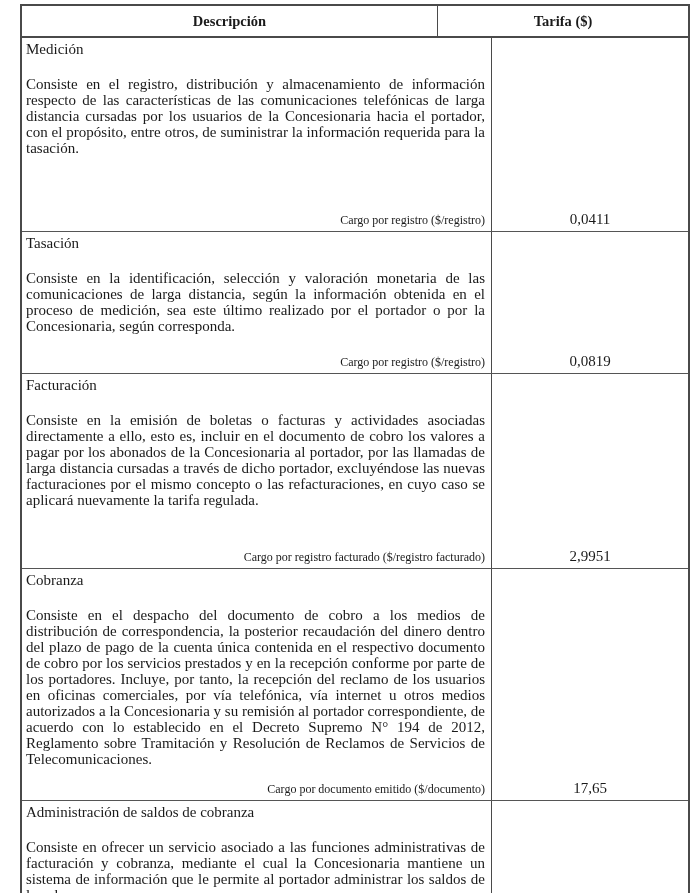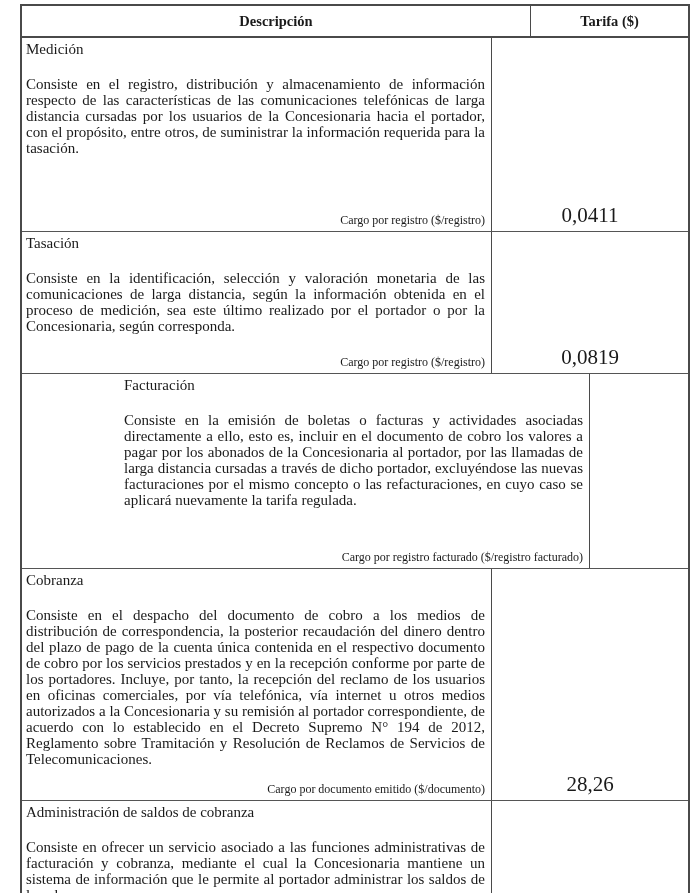--- a/index.html
+++ b/index.html
@@ -9,29 +9,29 @@
     color: #1a1a1a;
   }
   .tbl {
     position: absolute; left: 20px; top: 4px; width: 670px;
     border: 2px solid #4a4a4a; box-sizing: border-box;
   }
   .hdr {
     display: flex; height: 30px; border-bottom: 2px solid #4a4a4a;
     font-weight: bold; font-size: 14.5px;
   }
-  .hdr .c1 { width: 509px; border-right: 1.5px solid #4a4a4a; display: flex; align-items: center; justify-content: center; box-sizing: border-box; }
+  .hdr .c1 { width: 416px; border-right: 1.5px solid #4a4a4a; display: flex; align-items: center; justify-content: center; box-sizing: border-box; }
   .hdr .c2 { flex: 1; display: flex; align-items: center; justify-content: center; }
   .row { display: flex; border-bottom: 1.5px solid #555; }
   .row:last-child { border-bottom: none; }
   .row .c1 {
     width: 470px; border-right: 1.5px solid #4a4a4a; box-sizing: border-box;
     padding: 2px 6px 2px 4px; display: flex; flex-direction: column;
   }
-  .row .c2 { flex: 1; display: flex; align-items: flex-end; justify-content: center; padding-bottom: 3px; font-size: 21px; font-family: Liberation Serif, serif; }
+  .row .c2 { flex: 1; display: flex; align-items: flex-end; justify-content: center; padding-bottom: 3px; font-size: 15px; font-family: Liberation Serif, serif; }
   .title { font-size: 15px; line-height: 18px; }
   .desc { font-size: 15px; line-height: 16px; text-align: justify; margin-top: 18px; flex: 1; }
   .charge { font-size: 12px; line-height: 18px; text-align: right; margin-top: 4px; padding-right: 0; }
   .r1 { height: 193px; }
   .r2 { height: 141px; }
   .r3 { height: 194px; justify-content: center; }
   .r4 { height: 231px; }
   .r5 { height: 125px; }
   .r5 .desc { margin-top: 18px; }
 </style>
@@ -61,29 +61,30 @@
     </div>
     <div class="c2">0,0819</div>
   </div>
 
   <div class="row r3">
     <div class="c1">
       <div class="title">Facturación</div>
       <div class="desc">Consiste en la emisión de boletas o facturas y actividades asociadas directamente a ello, esto es, incluir en el documento de cobro los valores a pagar por los abonados de la Concesionaria al portador, por las llamadas de larga distancia cursadas a través de dicho portador, excluyéndose las nuevas facturaciones por el mismo concepto o las refacturaciones, en cuyo caso se aplicará nuevamente la tarifa regulada.</div>
       <div class="charge">Cargo por registro facturado ($/registro facturado)</div>
     </div>
+    <div class="c2">2,9951</div>
   </div>
 
   <div class="row r4">
     <div class="c1">
       <div class="title">Cobranza</div>
       <div class="desc">Consiste en el despacho del documento de cobro a los medios de distribución de correspondencia, la posterior recaudación del dinero dentro del plazo de pago de la cuenta única contenida en el respectivo documento de cobro por los servicios prestados y en la recepción conforme por parte de los portadores. Incluye, por tanto, la recepción del reclamo de los usuarios en oficinas comerciales, por vía telefónica, vía internet u otros medios autorizados a la Concesionaria y su remisión al portador correspondiente, de acuerdo con lo establecido en el Decreto Supremo N° 194 de 2012, Reglamento sobre Tramitación y Resolución de Reclamos de Servicios de Telecomunicaciones.</div>
       <div class="charge">Cargo por documento emitido ($/documento)</div>
     </div>
-    <div class="c2">28,26</div>
+    <div class="c2">17,65</div>
   </div>
 
   <div class="row r5">
     <div class="c1">
       <div class="title">Administración de saldos de cobranza</div>
       <div class="desc">Consiste en ofrecer un servicio asociado a las funciones administrativas de facturación y cobranza, mediante el cual la Concesionaria mantiene un sistema de información que le permite al portador administrar los saldos de la cobranza.</div>
 
     </div>
     <div class="c2">0,2460</div>
   </div>

